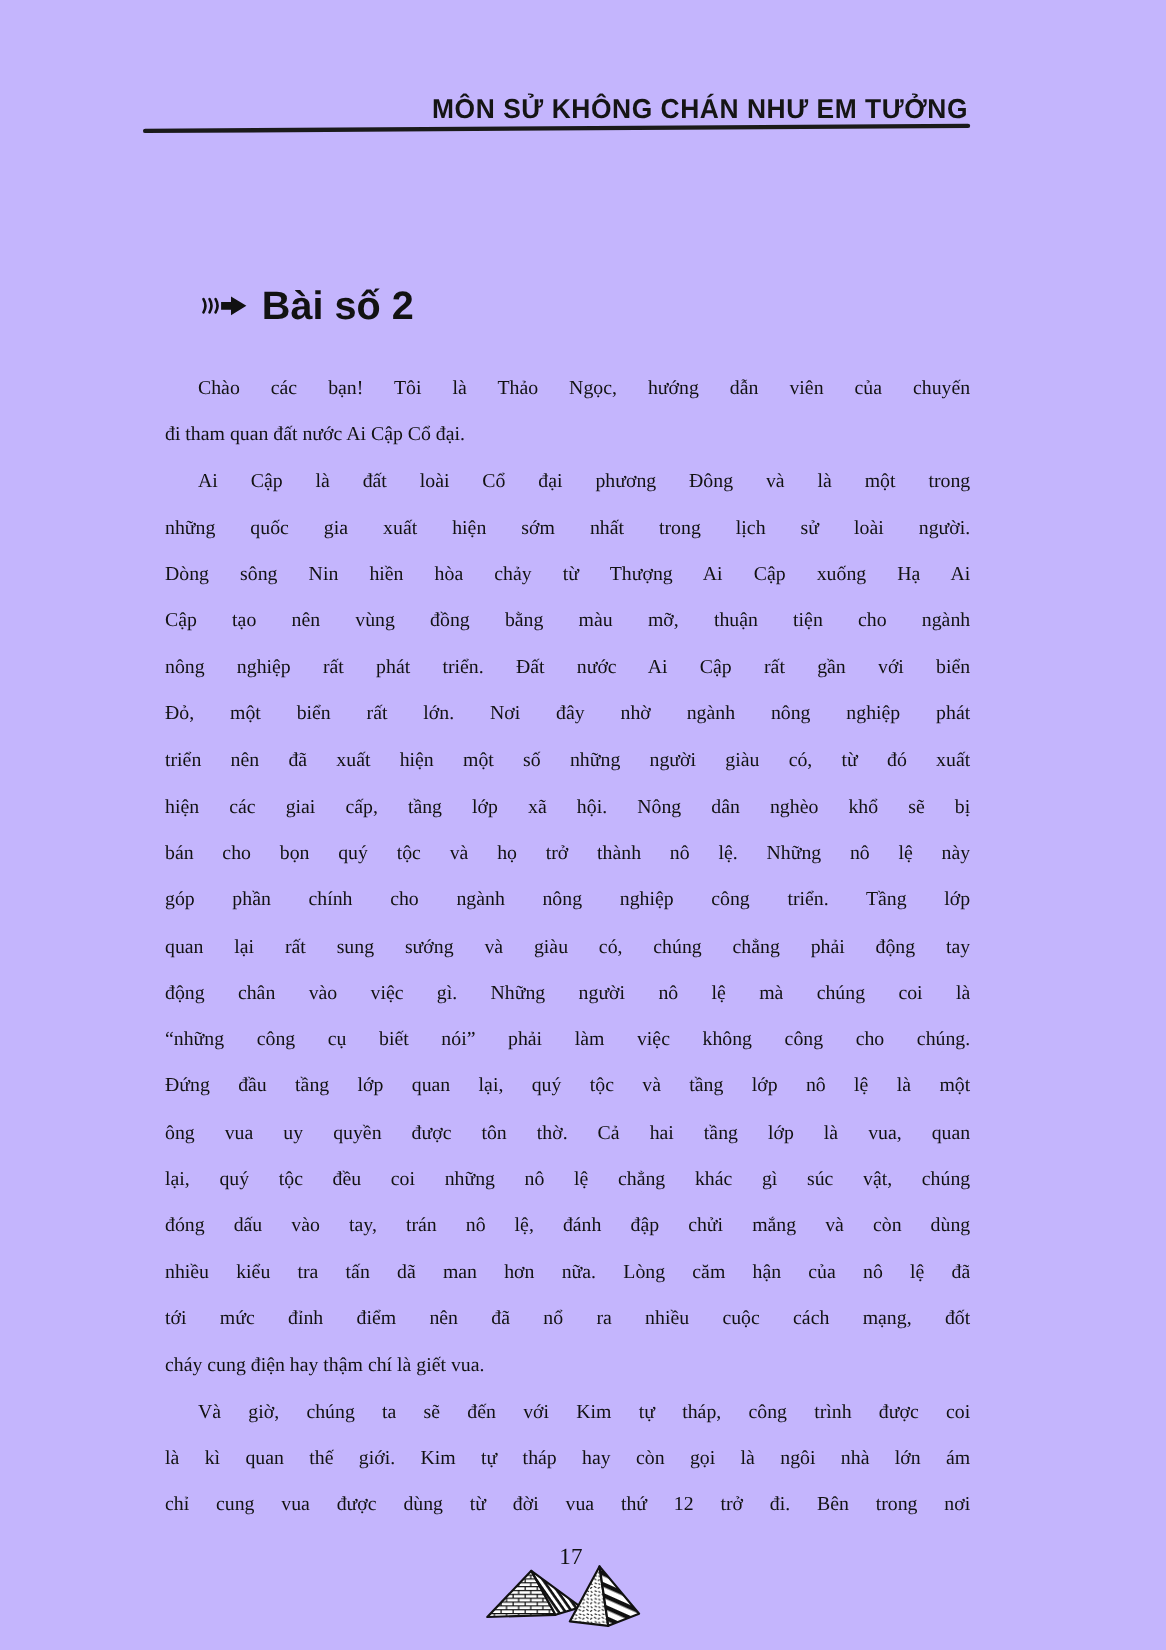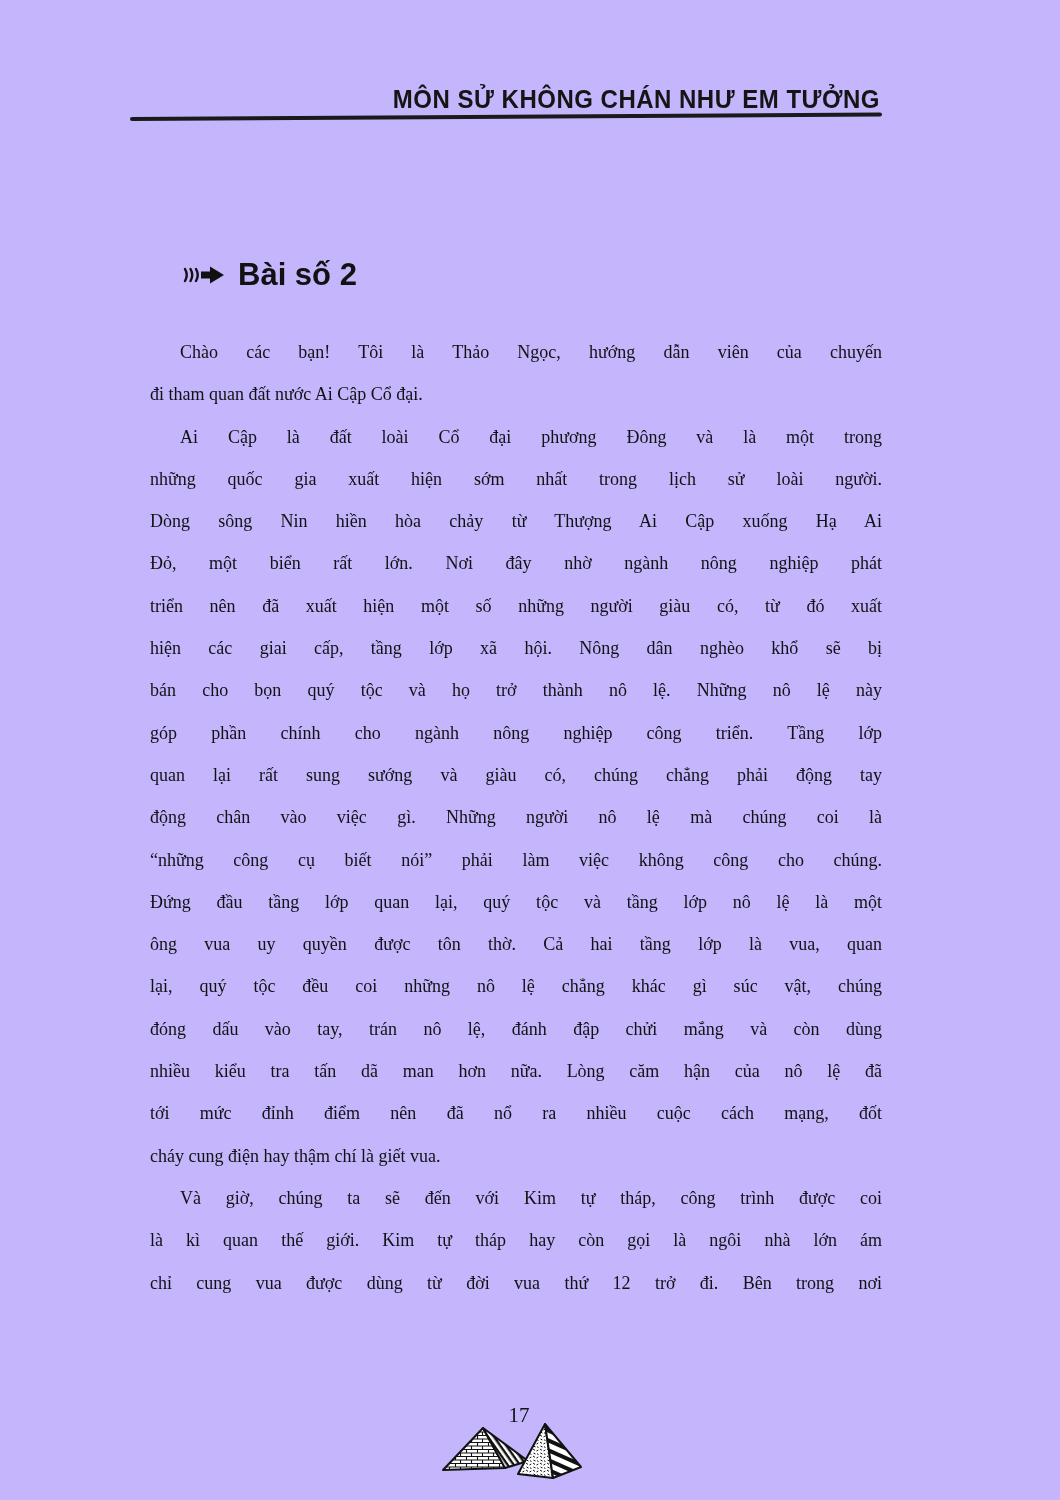--- a/index.html
+++ b/index.html
@@ -45,21 +45,21 @@
     left: 182px;
     display: flex;
     align-items: center;
     gap: 12px;
     margin: 0;
   }
   .section-heading .arrow-icon { display: inline-flex; align-items: center; }
   .section-heading .label {
     font-family: "Liberation Sans", "DejaVu Sans", sans-serif;
     font-weight: 700;
-    font-size: 31px;
+    font-size: 36px;
     color: #121212;
     white-space: nowrap;
   }
 
   
   .body-text {
     position: absolute;
     top: 331px;
     left: 150px;
     width: 732px;
@@ -124,20 +124,22 @@
 
   <main class="body-text" id="paragraphs">
       <div class="para">
         <div class="line indent">Chào các bạn! Tôi là Thảo Ngọc, hướng dẫn viên của chuyến</div>
         <div class="line last">đi tham quan đất nước Ai Cập Cổ đại.</div>
       </div>
       <div class="para">
         <div class="line indent">Ai Cập là đất loài Cổ đại phương Đông và là một trong</div>
         <div class="line">những quốc gia xuất hiện sớm nhất trong lịch sử loài người.</div>
         <div class="line">Dòng sông Nin hiền hòa chảy từ Thượng Ai Cập xuống Hạ Ai</div>
+        <div class="line">Cập tạo nên vùng đồng bằng màu mỡ, thuận tiện cho ngành</div>
+        <div class="line">nông nghiệp rất phát triển. Đất nước Ai Cập rất gần với biển</div>
         <div class="line">Đỏ, một biển rất lớn. Nơi đây nhờ ngành nông nghiệp phát</div>
         <div class="line">triển nên đã xuất hiện một số những người giàu có, từ đó xuất</div>
         <div class="line">hiện các giai cấp, tầng lớp xã hội. Nông dân nghèo khổ sẽ bị</div>
         <div class="line">bán cho bọn quý tộc và họ trở thành nô lệ. Những nô lệ này</div>
         <div class="line">góp phần chính cho ngành nông nghiệp công triển. Tầng lớp</div>
         <div class="line">quan lại rất sung sướng và giàu có, chúng chẳng phải động tay</div>
         <div class="line">động chân vào việc gì. Những người nô lệ mà chúng coi là</div>
         <div class="line">“những công cụ biết nói” phải làm việc không công cho chúng.</div>
         <div class="line">Đứng đầu tầng lớp quan lại, quý tộc và tầng lớp nô lệ là một</div>
         <div class="line">ông vua uy quyền được tôn thờ. Cả hai tầng lớp là vua, quan</div>

